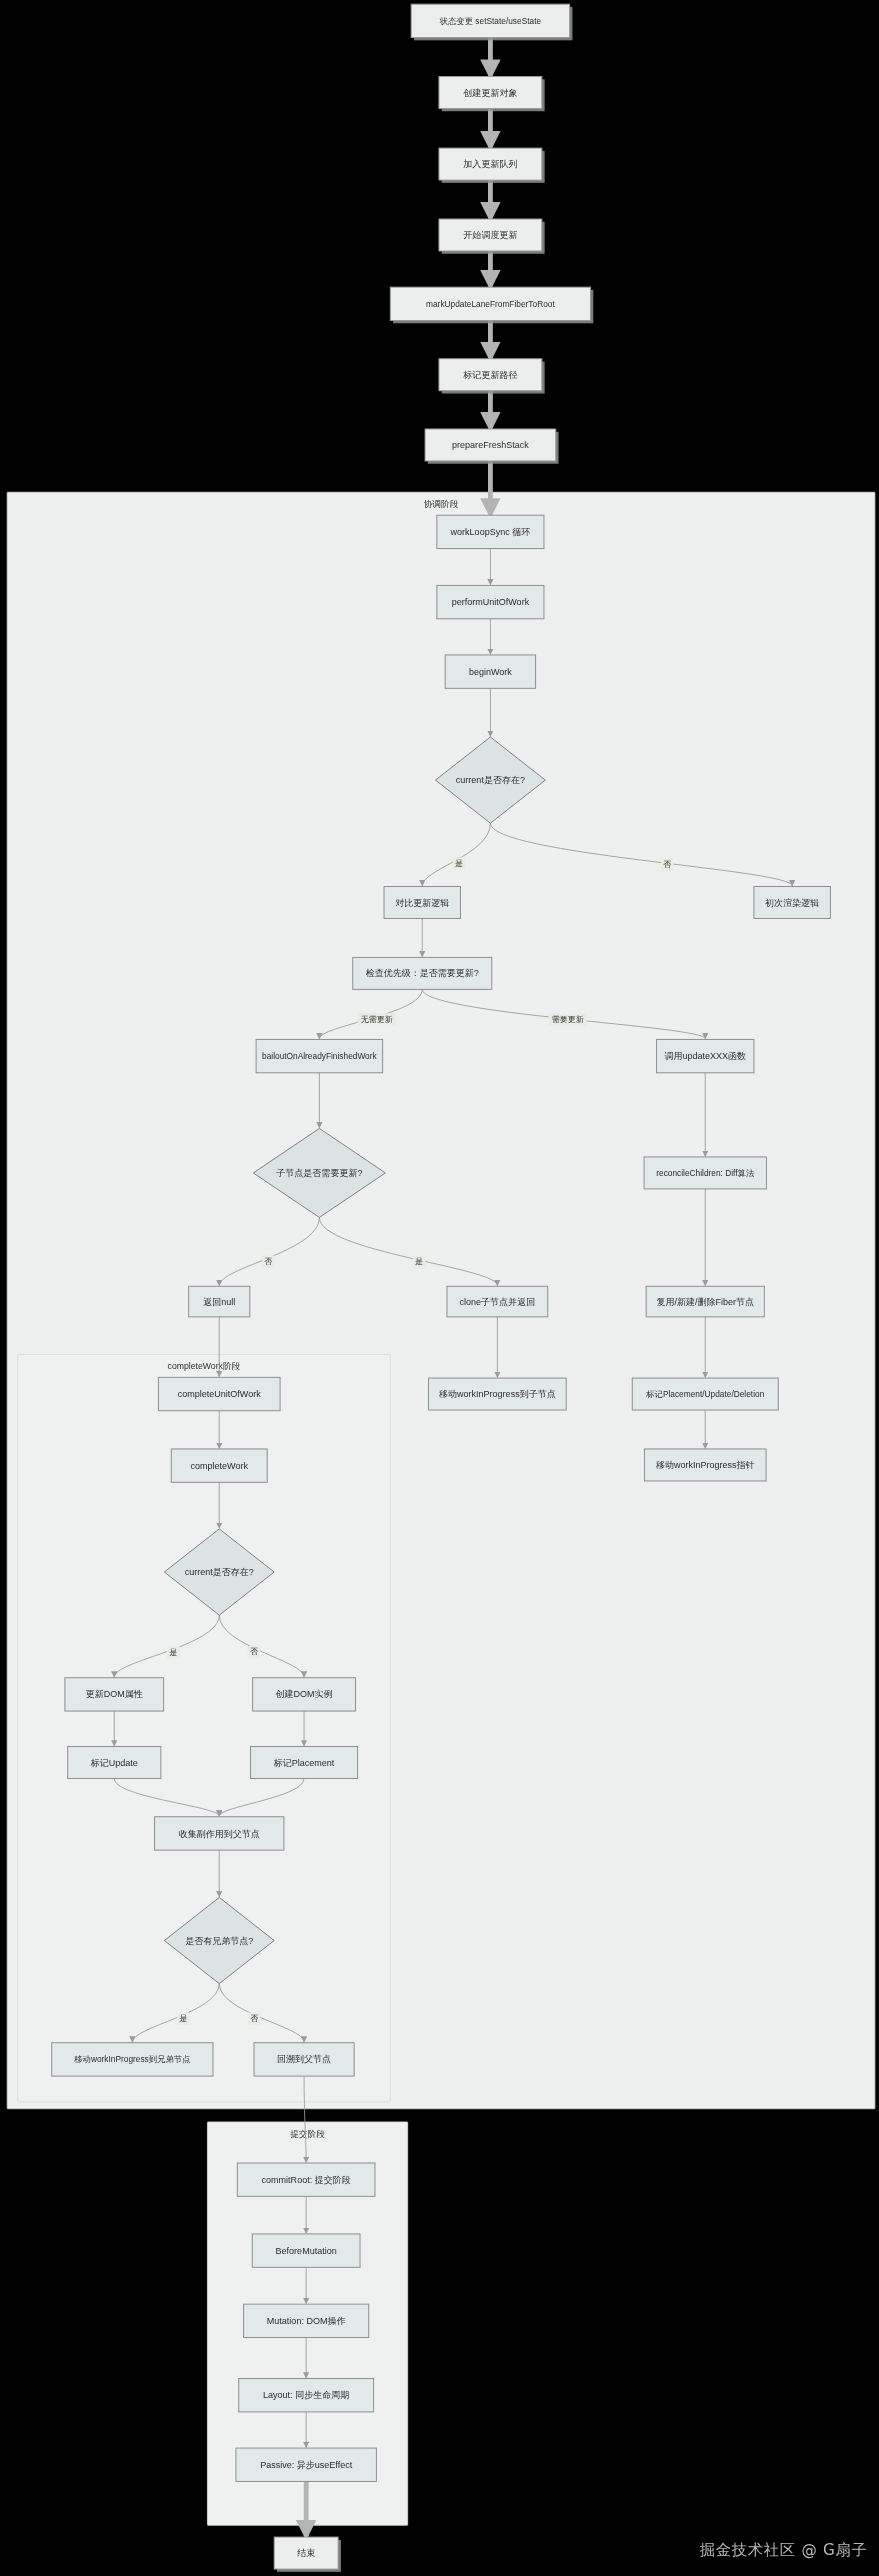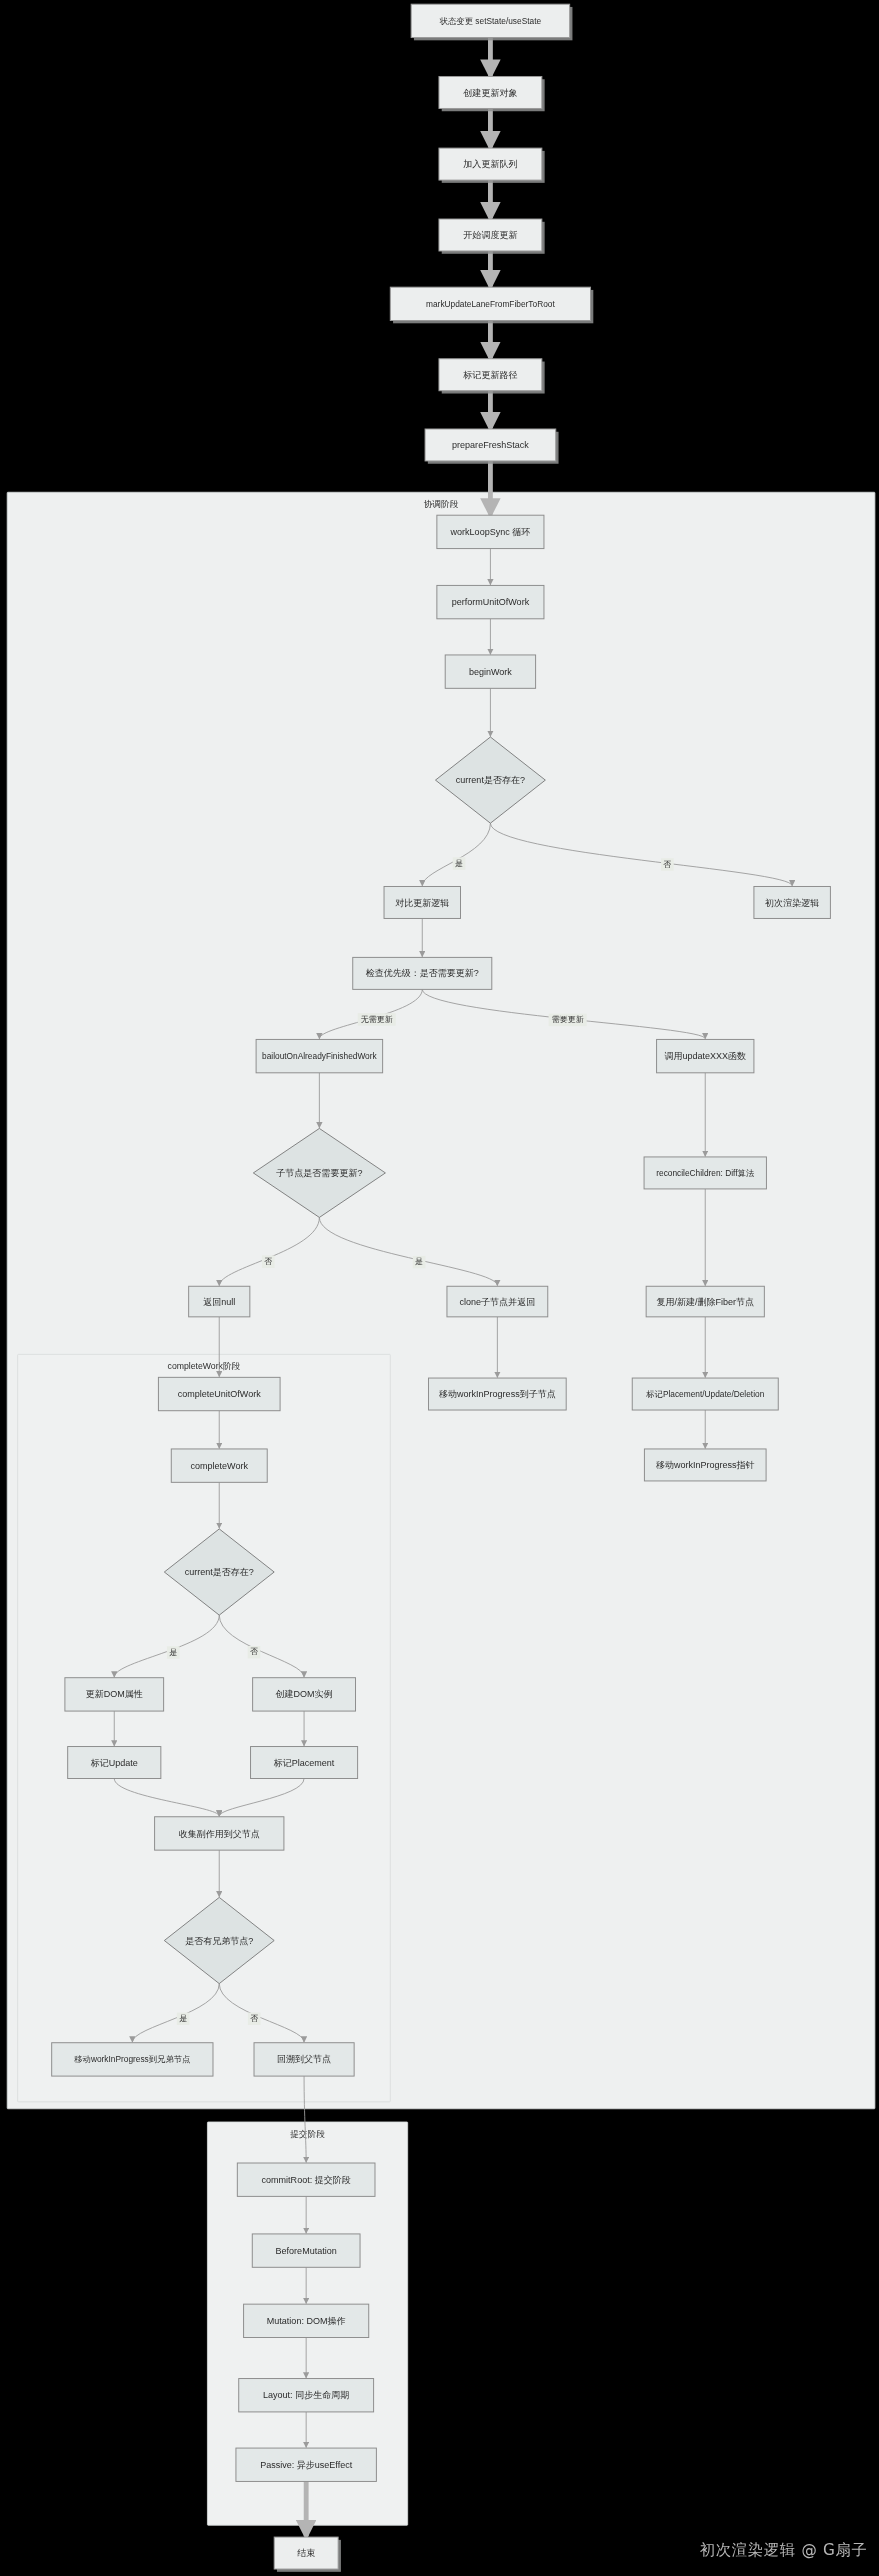--- a/index.html
+++ b/index.html
@@ -370,15 +370,15 @@
         <g>
           <rect x="253.97209777832032" y="2894.542724609375" width="18.2" height="18" class="edge-label-bg"></rect>
           <text x="263.0720977783203" y="2903.542724609375" class="edge-label">是</text>
         </g>
         <g>
           <rect x="356.1560424804687" y="2894.494873046875" width="18.2" height="18" class="edge-label-bg"></rect>
           <text x="365.25604248046875" y="2903.494873046875" class="edge-label">否</text>
         </g>
       </g>
   </svg>
-  <div class="watermark">初次渲染逻辑 @ G扇子</div>
+  <div class="watermark">掘金技术社区 @ G扇子</div>
 </div>
 
 
 </body></html>

